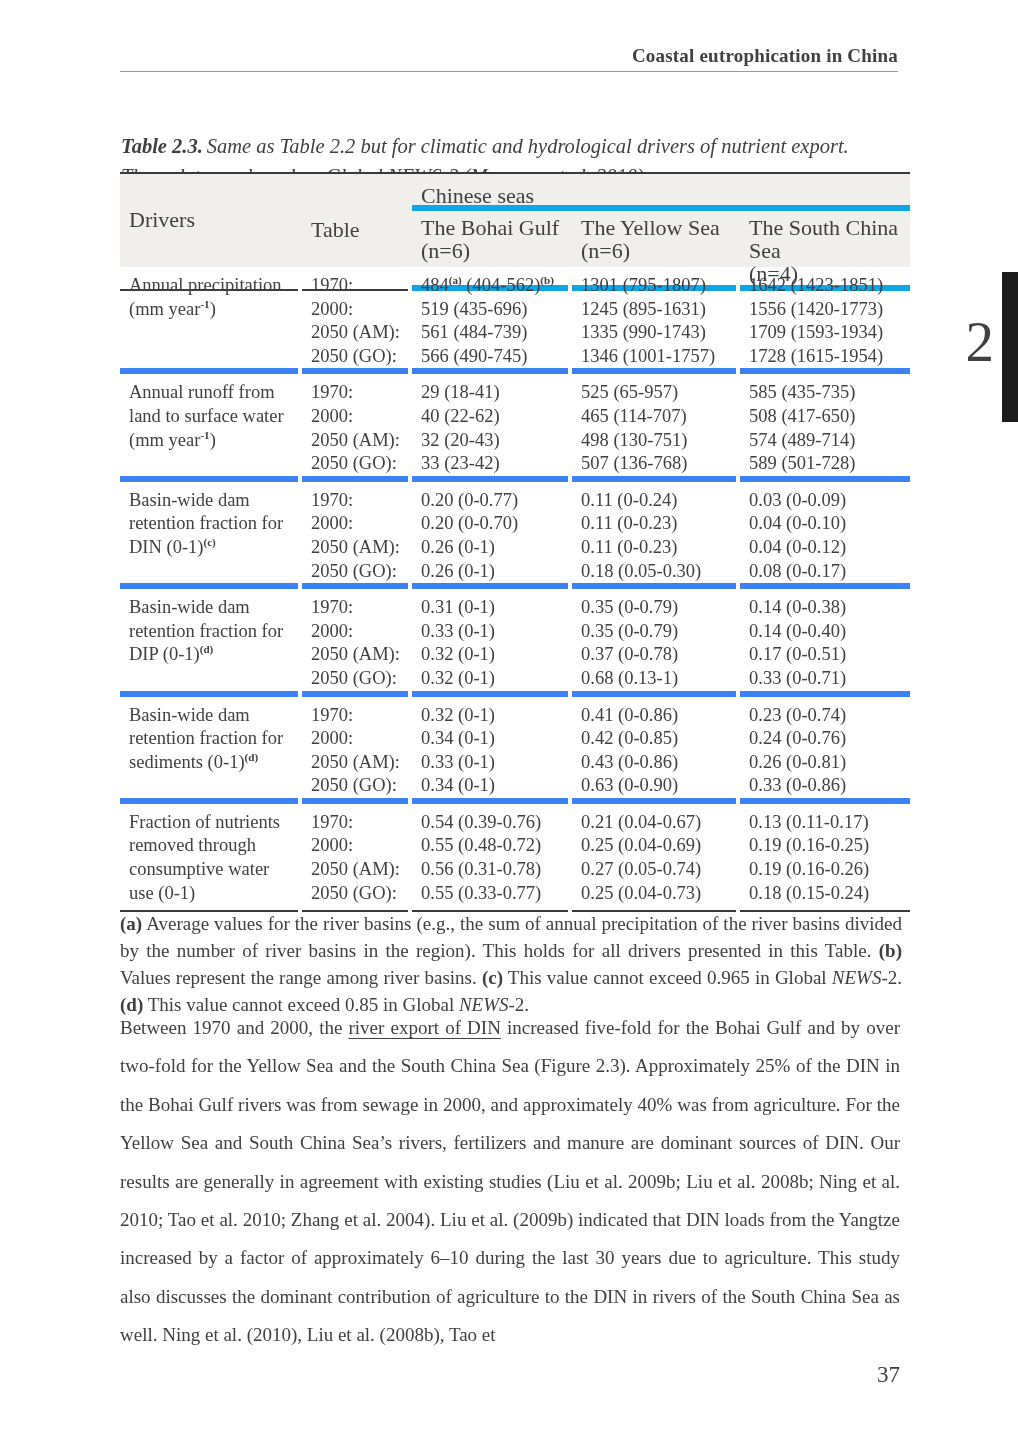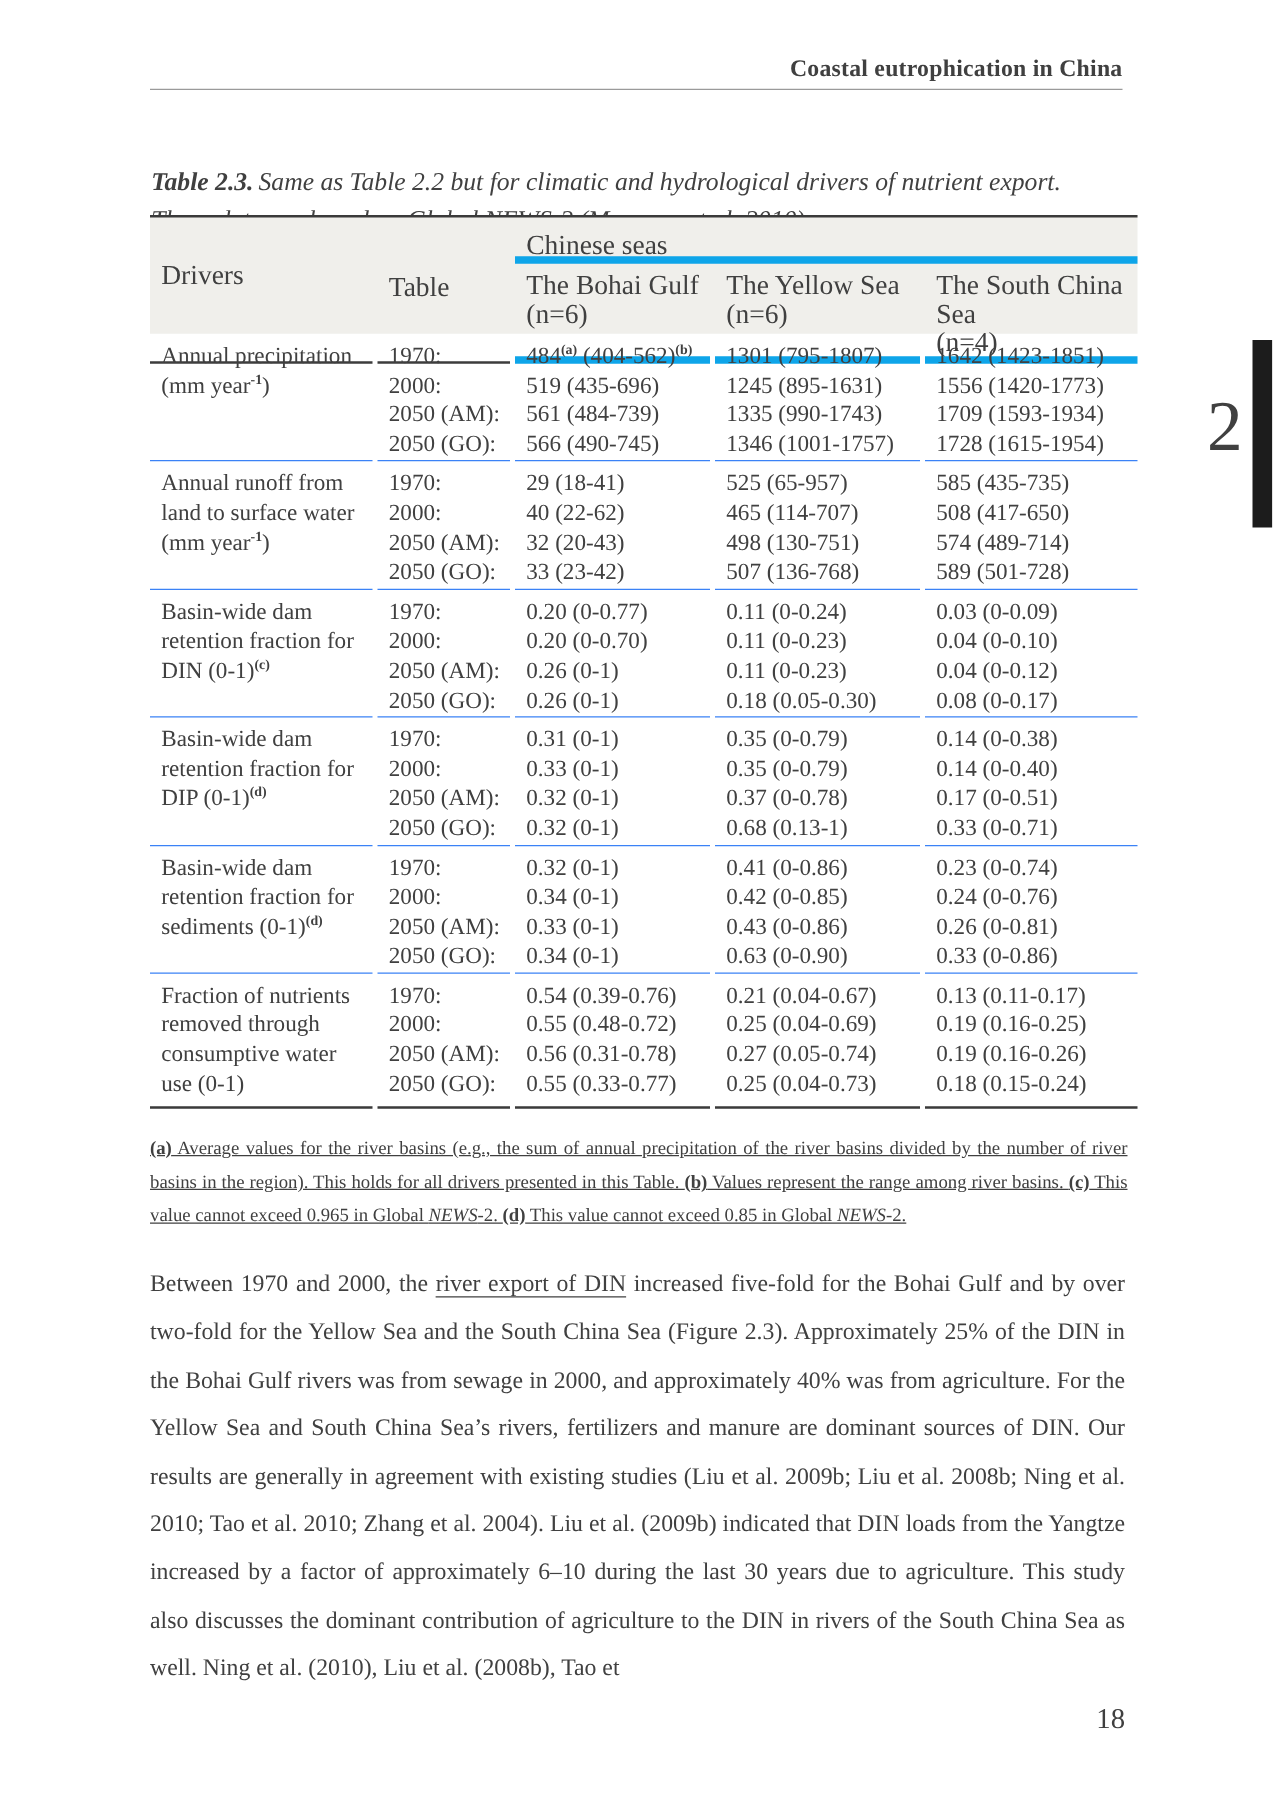--- a/index.html
+++ b/index.html
@@ -24,27 +24,27 @@
     background:#f0efeb;border-top:2.5px solid #3a3a3a;height:95px;box-sizing:border-box;
     font-size:22px;
   }
   .th-drivers{display:flex;align-items:center;padding:0 0 24px 9px;border-bottom:2px solid #3c3c3c;}
   .th-year{display:flex;align-items:center;padding:0 0 4px 9px;border-bottom:2px solid #3c3c3c;}
   .th-seas{display:grid;grid-template-rows:37px auto;grid-template-columns:156px 164px 170px;column-gap:4px;}
   .seas-title{grid-column:1/4;padding:9px 0 17px 9px;border-bottom:6px solid #0ea5e9;}
   .seas-cell{padding:5px 0 0 9px;border-bottom:6px solid #0ea5e9;line-height:23px;}
   .trow{display:grid;grid-template-columns:178px 106px 156px 164px 170px;column-gap:4px;}
   .trow .cell{
-    padding:7px 0 0 9px;border-bottom:1px solid #3b82f6;font-size:18.5px;
+    padding:7px 0 0 9px;border-bottom:6px solid #3b82f6;font-size:18.5px;
     line-height:23.6px;min-height:102px;box-sizing:border-box;
   }
   .trow.last .cell{border-bottom:2.5px solid #3a3a3a;min-height:108px;}
   sup{font-size:.6em;font-weight:bold;vertical-align:super;line-height:0;}
   
-  .footnotes{position:absolute;left:120px;top:891px;width:782px;font-size:15px;line-height:27px;text-align:justify;text-decoration:underline;}
+  .footnotes{position:absolute;left:120px;top:891px;width:782px;font-size:19px;line-height:27px;text-align:justify;}
   .footnotes b{font-weight:bold;}
   .footnotes i{font-style:italic;}
   
   .bodytext{position:absolute;left:120px;top:990px;width:780px;font-size:19px;line-height:38.4px;text-align:justify;}
   .link-u{text-decoration:underline;text-underline-offset:4px;}
   
   .page-number{position:absolute;left:120px;top:1362px;width:780px;text-align:right;font-size:23px;}
   
   .chapter-bar{position:absolute;left:1002px;top:272px;width:16px;height:150px;background:#1c1c1c;}
   .chapter-num{position:absolute;left:934px;top:311px;width:60px;text-align:right;font-size:57px;line-height:62px;}
@@ -113,18 +113,18 @@
           <div class="cell">0.21 (0.04-0.67)<br>0.25 (0.04-0.69)<br>0.27 (0.05-0.74)<br>0.25 (0.04-0.73)</div>
           <div class="cell">0.13 (0.11-0.17)<br>0.19 (0.16-0.25)<br>0.19 (0.16-0.26)<br>0.18 (0.15-0.24)</div>
         </div>
       </div>
   </div>
 
   <p class="footnotes" id="footnotes"><b>(a)</b><span> Average values for the river basins (e.g., the sum of annual precipitation of the river basins divided by the number of river basins in the region). This holds for all drivers presented in this Table. </span><b>(b)</b><span> Values represent the range among river basins. </span><b>(c)</b><span> This value cannot exceed 0.965 in Global </span><i>NEWS</i><span>-2. </span><b>(d)</b><span> This value cannot exceed 0.85 in Global </span><i>NEWS</i><span>-2.</span></p>
 
   <p class="bodytext" id="bodytext"><span>Between 1970 and 2000, the </span><span class="link-u">river export of DIN</span><span> increased five-fold for the Bohai Gulf and by over two-fold for the Yellow Sea and the South China Sea (Figure 2.3). Approximately 25% of the DIN in the Bohai Gulf rivers was from sewage in 2000, and approximately 40% was from agriculture. For the Yellow Sea and South China Sea’s rivers, fertilizers and manure are dominant sources of DIN. Our results are generally in agreement with existing studies (Liu et al. 2009b; Liu et al. 2008b; Ning et al. 2010; Tao et al. 2010; Zhang et al. 2004). Liu et al. (2009b) indicated that DIN loads from the Yangtze increased by a factor of approximately 6–10 during the last 30 years due to agriculture. This study also discusses the dominant contribution of agriculture to the DIN in rivers of the South China Sea as well. Ning et al. (2010), Liu et al. (2008b), Tao et</span></p>
 
-  <div class="page-number">18</div>
+  <div class="page-number">37</div>
 
   <div class="chapter-bar"></div>
   <div class="chapter-num">2</div>
 
 </div>
 
 </body></html>

